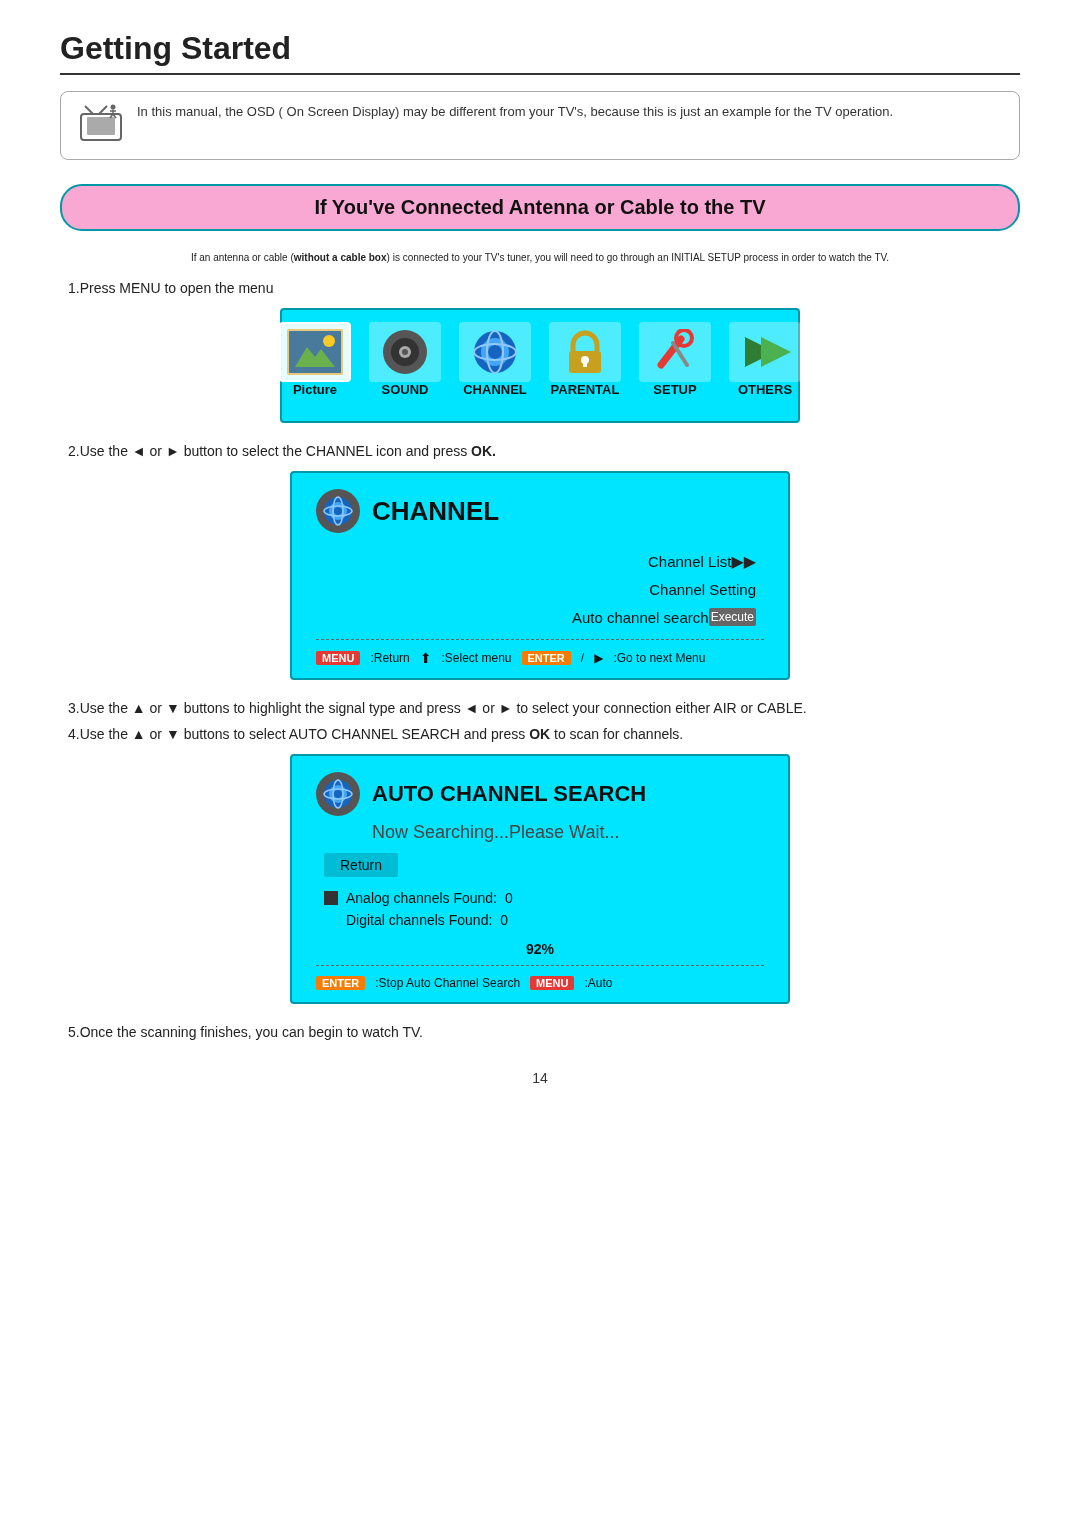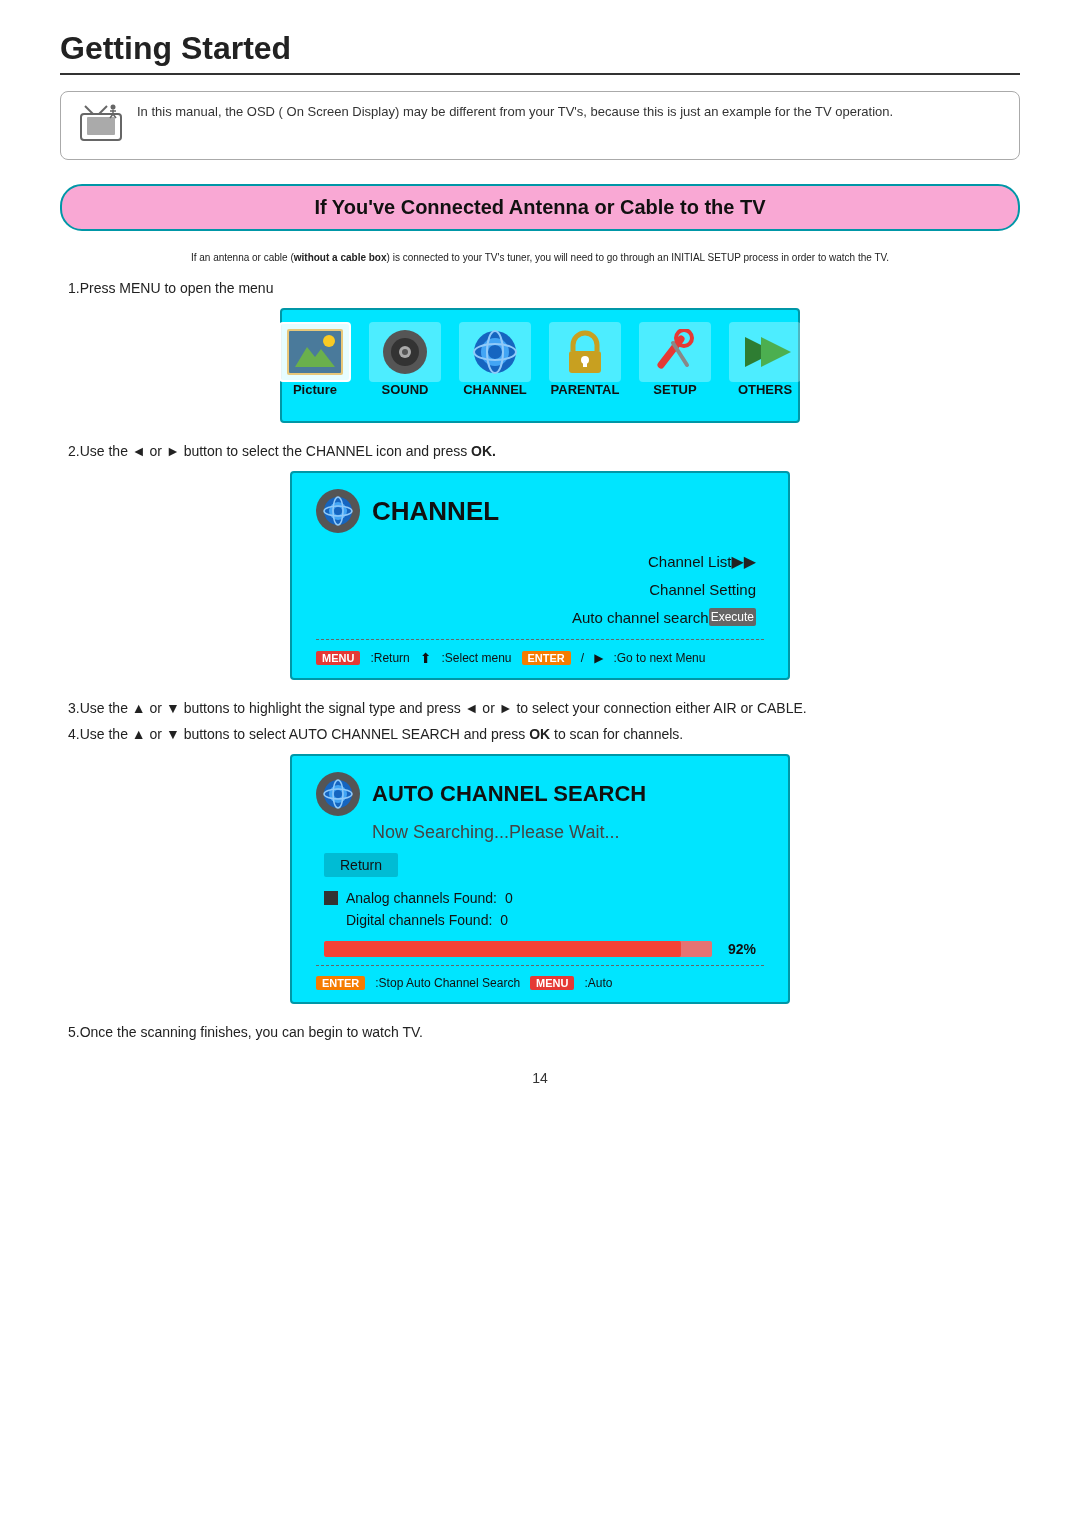--- a/index.html
+++ b/index.html
@@ -273,21 +273,22 @@
       height: 14px;
       background: #333;
       display: inline-block;
       flex-shrink: 0;
     }
 
     .progress-bar-container {
       margin: 10px 8px 6px 8px;
       display: flex;
       align-items: center;
-      gap: 16px;
+      gap: 0;
+      flex-direction: column;
     }
 
     .progress-bar-bg {
       flex: 1;
       height: 16px;
       background: #e57373;
       border-radius: 2px;
       overflow: hidden;
     }
 

